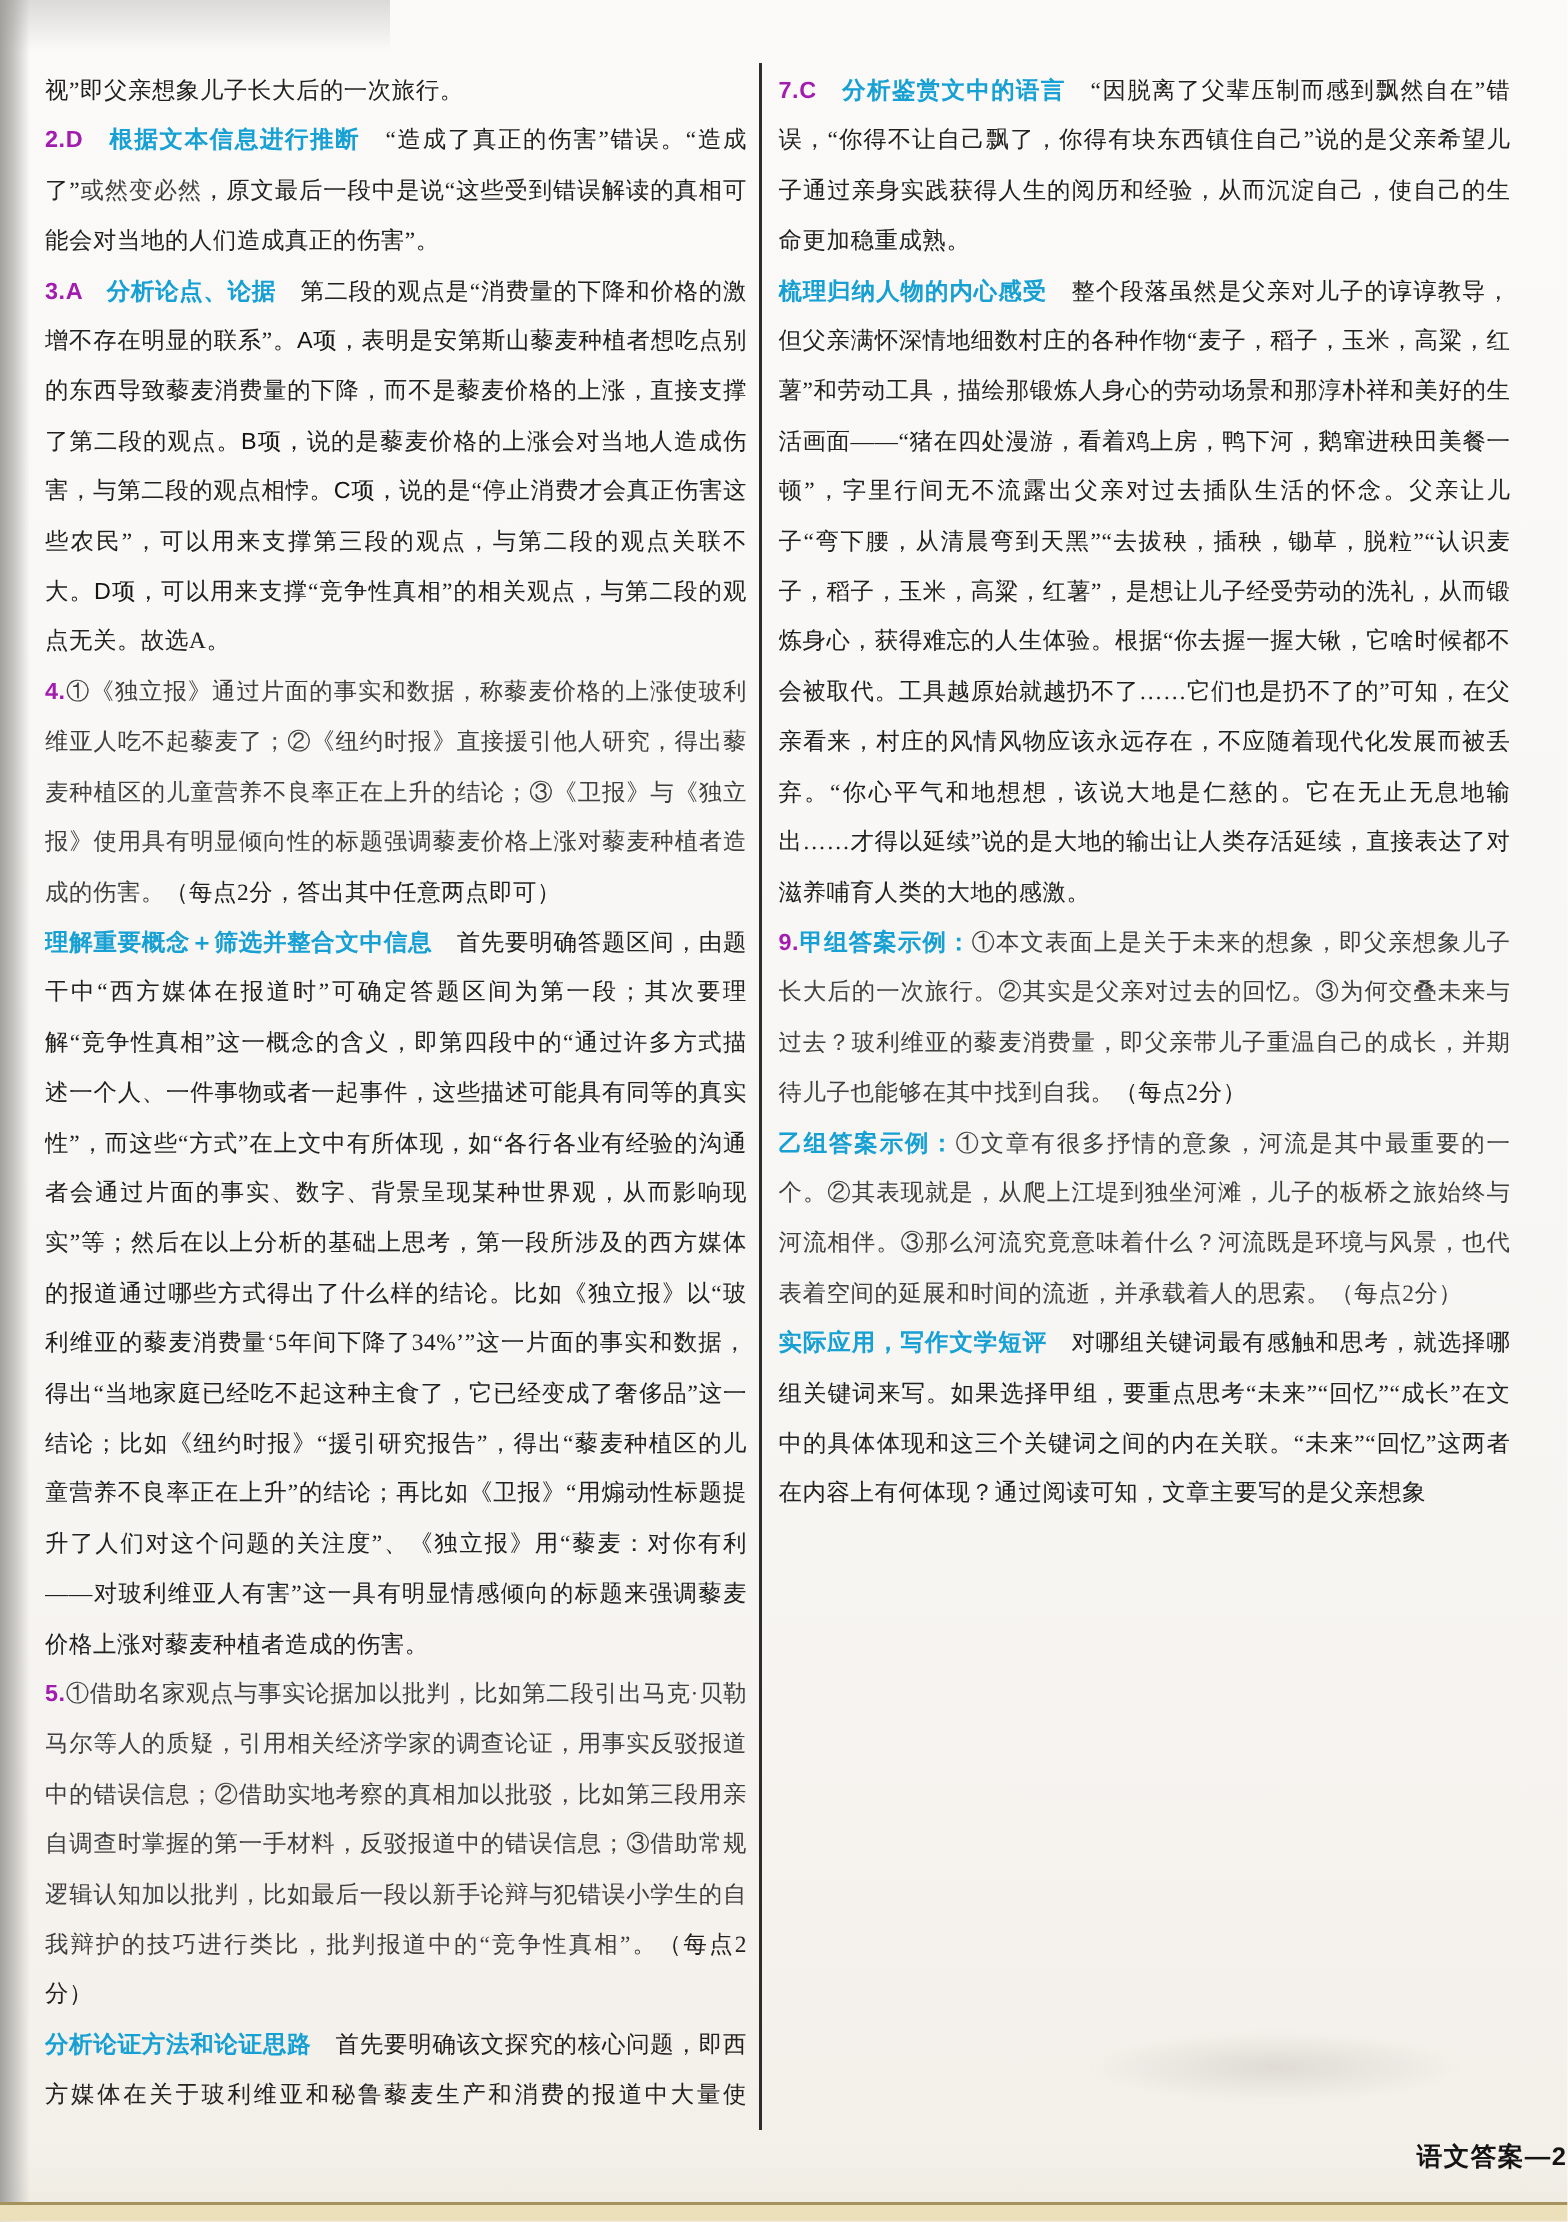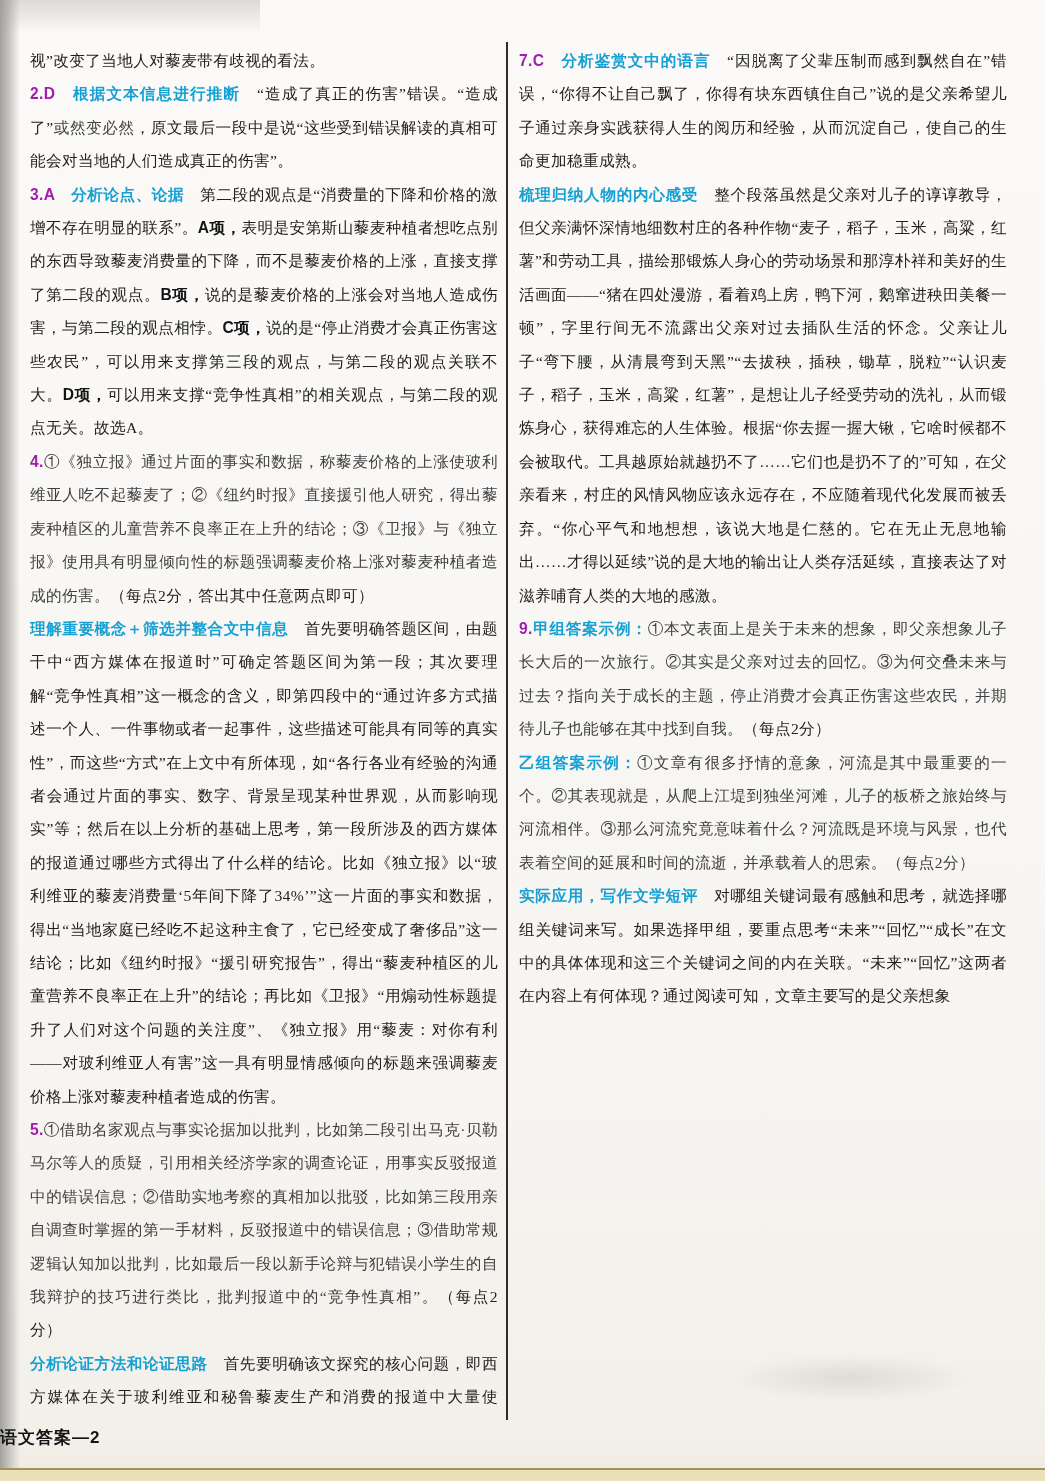--- a/index.html
+++ b/index.html
@@ -29,55 +29,55 @@
   .column-right{left:519px;width:488px;}
   .divider{
     position:absolute;left:506px;top:42px;height:1378px;width:2px;background:#2e2d2c;
   }
   p.para{
     margin:0;text-align:justify;text-justify:inter-character;
     word-break:break-all;font-size:15.6px;line-height:33.4px;
     letter-spacing:.4px;color:#222120;
   }
   .seg-body{color:#222120;}
-  .seg-b{color:#141414;font-weight:700;font-family:"Liberation Sans","DejaVu Sans",sans-serif;margin-top:12px;}
+  .seg-b{color:#141414;font-weight:400;font-family:"Liberation Sans","DejaVu Sans",sans-serif;margin-top:12px;}
   .seg-num{color:#a21caf;font-weight:700;font-family:"Liberation Sans","DejaVu Sans",sans-serif;}
   .seg-head{color:#16a0d3;font-weight:700;font-family:"Liberation Sans","DejaVu Sans",sans-serif;}
   .seg-ans{color:#404040;}
   .footer{
-    position:absolute;left:0;bottom:32px;width:100%;text-align:left;
+    position:absolute;left:0;bottom:32px;width:100%;text-align:right;
     font-family:"Liberation Sans","DejaVu Sans",sans-serif;
     font-weight:700;font-size:17px;color:#141414;letter-spacing:1px;
   }
   .watermark-smudge{
     position:absolute;right:70px;bottom:80px;width:250px;height:46px;
     background:radial-gradient(ellipse at center,rgba(140,132,120,.20),rgba(140,132,120,0) 70%);
     filter:blur(2px);pointer-events:none;
   }
 </style>
 </head>
 <body>
 
 <div class="spine-shadow"></div>
 <div class="top-shadow"></div>
 
 <div class="column column-left">
-    <p class="para"><span class="seg-body">视”改变了当地人对藜麦带有歧视的看法。</span></p>
+    <p class="para"><span class="seg-body">视”即父亲想象儿子长大后的一次旅行。</span></p>
     <p class="para"><span class="seg-num">2.D</span><span class="seg-head">　根据文本信息进行推断　</span><span class="seg-body">“造成了真正的伤害”错误。“造成了”</span><span class="seg-ans">或然变必然</span><span class="seg-body">，原文最后一段中是说“这些受到错误解读的真相可能会对当地的人们造成真正的伤害”。</span></p>
     <p class="para"><span class="seg-num">3.A</span><span class="seg-head">　分析论点、论据　</span><span class="seg-body">第二段的观点是“消费量的下降和价格的激增不存在明显的联系”。</span><span class="seg-b">A项，</span><span class="seg-body">表明是安第斯山藜麦种植者想吃点别的东西导致藜麦消费量的下降，而不是藜麦价格的上涨，直接支撑了第二段的观点。</span><span class="seg-b">B项，</span><span class="seg-body">说的是藜麦价格的上涨会对当地人造成伤害，与第二段的观点相悖。</span><span class="seg-b">C项，</span><span class="seg-body">说的是“停止消费才会真正伤害这些农民”，可以用来支撑第三段的观点，与第二段的观点关联不大。</span><span class="seg-b">D项，</span><span class="seg-body">可以用来支撑“竞争性真相”的相关观点，与第二段的观点无关。故选A。</span></p>
     <p class="para"><span class="seg-num">4.</span><span class="seg-ans">①《独立报》通过片面的事实和数据，称藜麦价格的上涨使玻利维亚人吃不起藜麦了；②《纽约时报》直接援引他人研究，得出藜麦种植区的儿童营养不良率正在上升的结论；③《卫报》与《独立报》使用具有明显倾向性的标题强调藜麦价格上涨对藜麦种植者造成的伤害。</span><span class="seg-body">（每点2分，答出其中任意两点即可）</span></p>
     <p class="para"><span class="seg-head">理解重要概念＋筛选并整合文中信息</span><span class="seg-body">　首先要明确答题区间，由题干中“西方媒体在报道时”可确定答题区间为第一段；其次要理解“竞争性真相”这一概念的含义，即第四段中的“通过许多方式描述一个人、一件事物或者一起事件，这些描述可能具有同等的真实性”，而这些“方式”在上文中有所体现，如“各行各业有经验的沟通者会通过片面的事实、数字、背景呈现某种世界观，从而影响现实”等；然后在以上分析的基础上思考，第一段所涉及的西方媒体的报道通过哪些方式得出了什么样的结论。比如《独立报》以“玻利维亚的藜麦消费量‘5年间下降了34%’”这一片面的事实和数据，得出“当地家庭已经吃不起这种主食了，它已经变成了奢侈品”这一结论；比如《纽约时报》“援引研究报告”，得出“藜麦种植区的儿童营养不良率正在上升”的结论；再比如《卫报》“用煽动性标题提升了人们对这个问题的关注度”、《独立报》用“藜麦：对你有利——对玻利维亚人有害”这一具有明显情感倾向的标题来强调藜麦价格上涨对藜麦种植者造成的伤害。</span></p>
     <p class="para"><span class="seg-num">5.</span><span class="seg-ans">①借助名家观点与事实论据加以批判，比如第二段引出马克·贝勒马尔等人的质疑，引用相关经济学家的调查论证，用事实反驳报道中的错误信息；②借助实地考察的真相加以批驳，比如第三段用亲自调查时掌握的第一手材料，反驳报道中的错误信息；③借助常规逻辑认知加以批判，比如最后一段以新手论辩与犯错误小学生的自我辩护的技巧进行类比，批判报道中的“竞争性真相”。</span><span class="seg-body">（每点2分）</span></p>
     <p class="para"><span class="seg-head">分析论证方法和论证思路</span><span class="seg-body">　首先要明确该文探究的核心问题，即西方媒体在关于玻利维亚和秘鲁藜麦生产和消费的报道中大量使用“竞争性真相”，使读者产生误会甚至引发良心危机。第一段列举西方媒体的报道，提出问题。第二段先提出质疑的观点，然后结合经济学家的相关调查，得出恰当的结论：“消费量的下降和价格的激增不存在明显的联系。更加接近事实的解释是，秘鲁人和玻利维亚人只</span></p>
   </div>
 <div class="divider"></div>
 <div class="column column-right">
     <p class="para"><span class="seg-num">7.C</span><span class="seg-head">　分析鉴赏文中的语言　</span><span class="seg-body">“因脱离了父辈压制而感到飘然自在”错误，“你得不让自己飘了，你得有块东西镇住自己”说的是父亲希望儿子通过亲身实践获得人生的阅历和经验，从而沉淀自己，使自己的生命更加稳重成熟。</span></p>
     <p class="para"><span class="seg-head">梳理归纳人物的内心感受</span><span class="seg-body">　整个段落虽然是父亲对儿子的谆谆教导，但父亲满怀深情地细数村庄的各种作物“麦子，稻子，玉米，高粱，红薯”和劳动工具，描绘那锻炼人身心的劳动场景和那淳朴祥和美好的生活画面——“猪在四处漫游，看着鸡上房，鸭下河，鹅窜进秧田美餐一顿”，字里行间无不流露出父亲对过去插队生活的怀念。父亲让儿子“弯下腰，从清晨弯到天黑”“去拔秧，插秧，锄草，脱粒”“认识麦子，稻子，玉米，高粱，红薯”，是想让儿子经受劳动的洗礼，从而锻炼身心，获得难忘的人生体验。根据“你去握一握大锹，它啥时候都不会被取代。工具越原始就越扔不了……它们也是扔不了的”可知，在父亲看来，村庄的风情风物应该永远存在，不应随着现代化发展而被丢弃。“你心平气和地想想，该说大地是仁慈的。它在无止无息地输出……才得以延续”说的是大地的输出让人类存活延续，直接表达了对滋养哺育人类的大地的感激。</span></p>
-    <p class="para"><span class="seg-num">9.</span><span class="seg-head">甲组答案示例：</span><span class="seg-ans">①本文表面上是关于未来的想象，即父亲想象儿子长大后的一次旅行。②其实是父亲对过去的回忆。③为何交叠未来与过去？指向关于成长的主题，停止消费才会真正伤害这些农民，并期待儿子也能够在其中找到自我。</span><span class="seg-body">（每点2分）</span></p>
+    <p class="para"><span class="seg-num">9.</span><span class="seg-head">甲组答案示例：</span><span class="seg-ans">①本文表面上是关于未来的想象，即父亲想象儿子长大后的一次旅行。②其实是父亲对过去的回忆。③为何交叠未来与过去？玻利维亚的藜麦消费量，即父亲带儿子重温自己的成长，并期待儿子也能够在其中找到自我。</span><span class="seg-body">（每点2分）</span></p>
     <p class="para"><span class="seg-head">乙组答案示例：</span><span class="seg-ans">①文章有很多抒情的意象，河流是其中最重要的一个。②其表现就是，从爬上江堤到独坐河滩，儿子的板桥之旅始终与河流相伴。③那么河流究竟意味着什么？河流既是环境与风景，也代表着空间的延展和时间的流逝，并承载着人的思索。（每点2分）</span></p>
     <p class="para"><span class="seg-head">实际应用，写作文学短评</span><span class="seg-body">　对哪组关键词最有感触和思考，就选择哪组关键词来写。如果选择甲组，要重点思考“未来”“回忆”“成长”在文中的具体体现和这三个关键词之间的内在关联。“未来”“回忆”这两者在内容上有何体现？通过阅读可知，文章主要写的是父亲想象</span></p>
   </div>
 
 <div class="watermark-smudge"></div>
 
 <div class="footer">语文答案—2</div>
 
 <div class="page-edge"></div>
 

